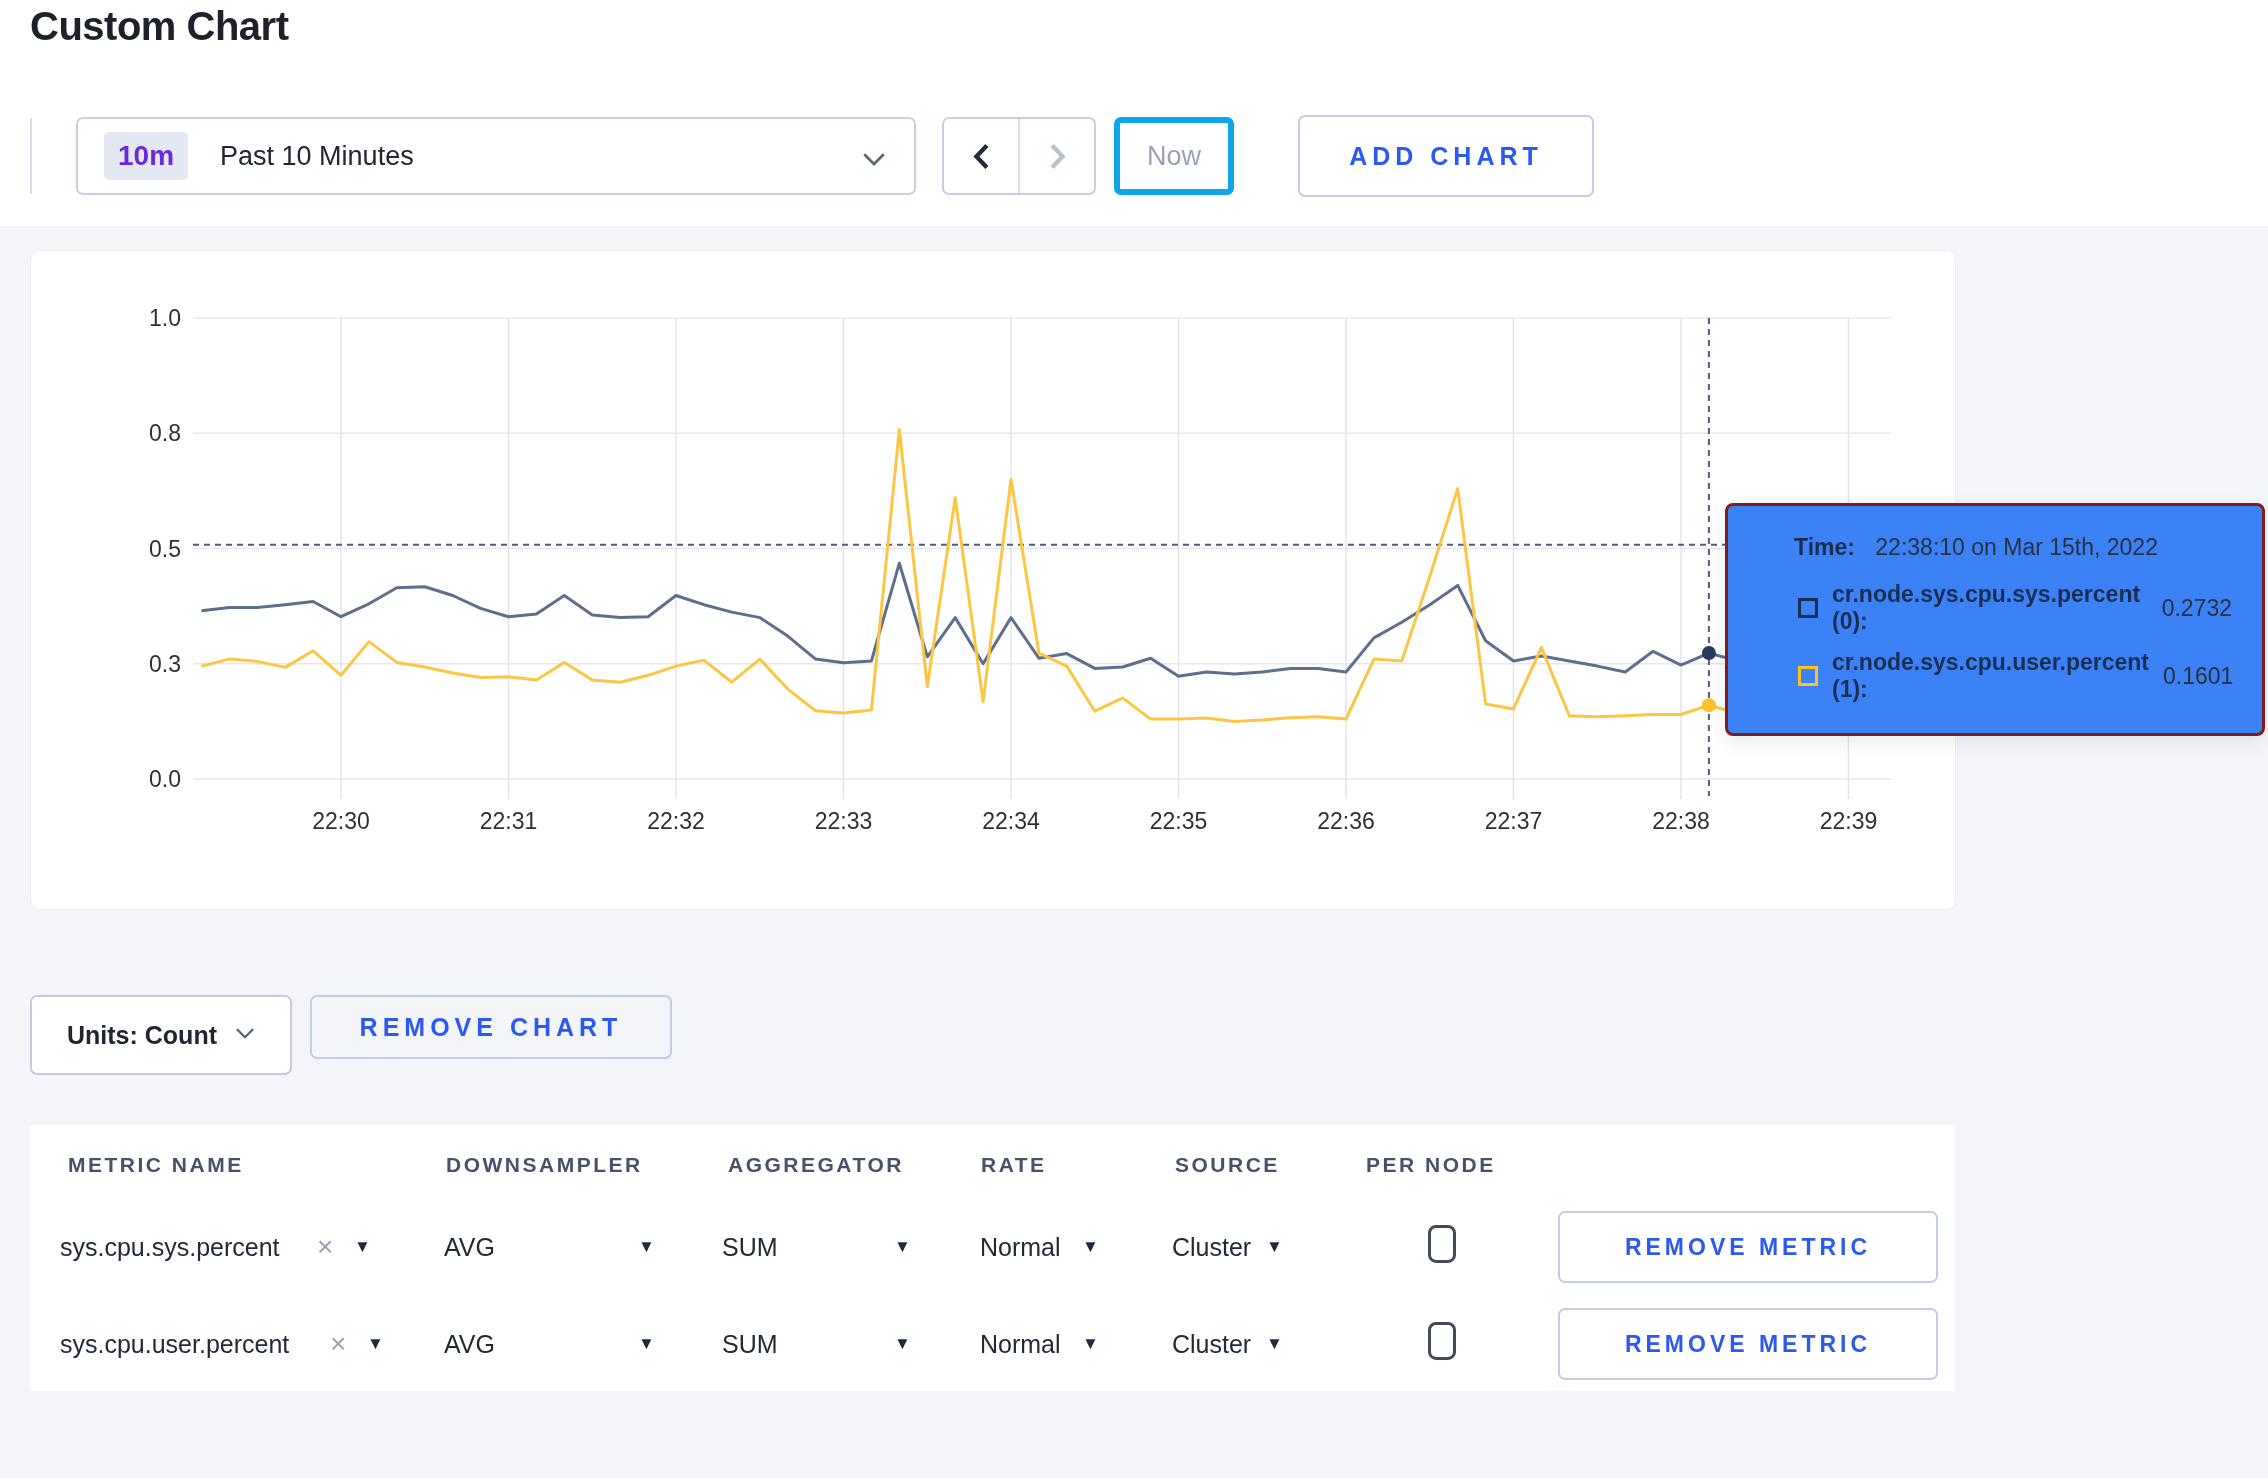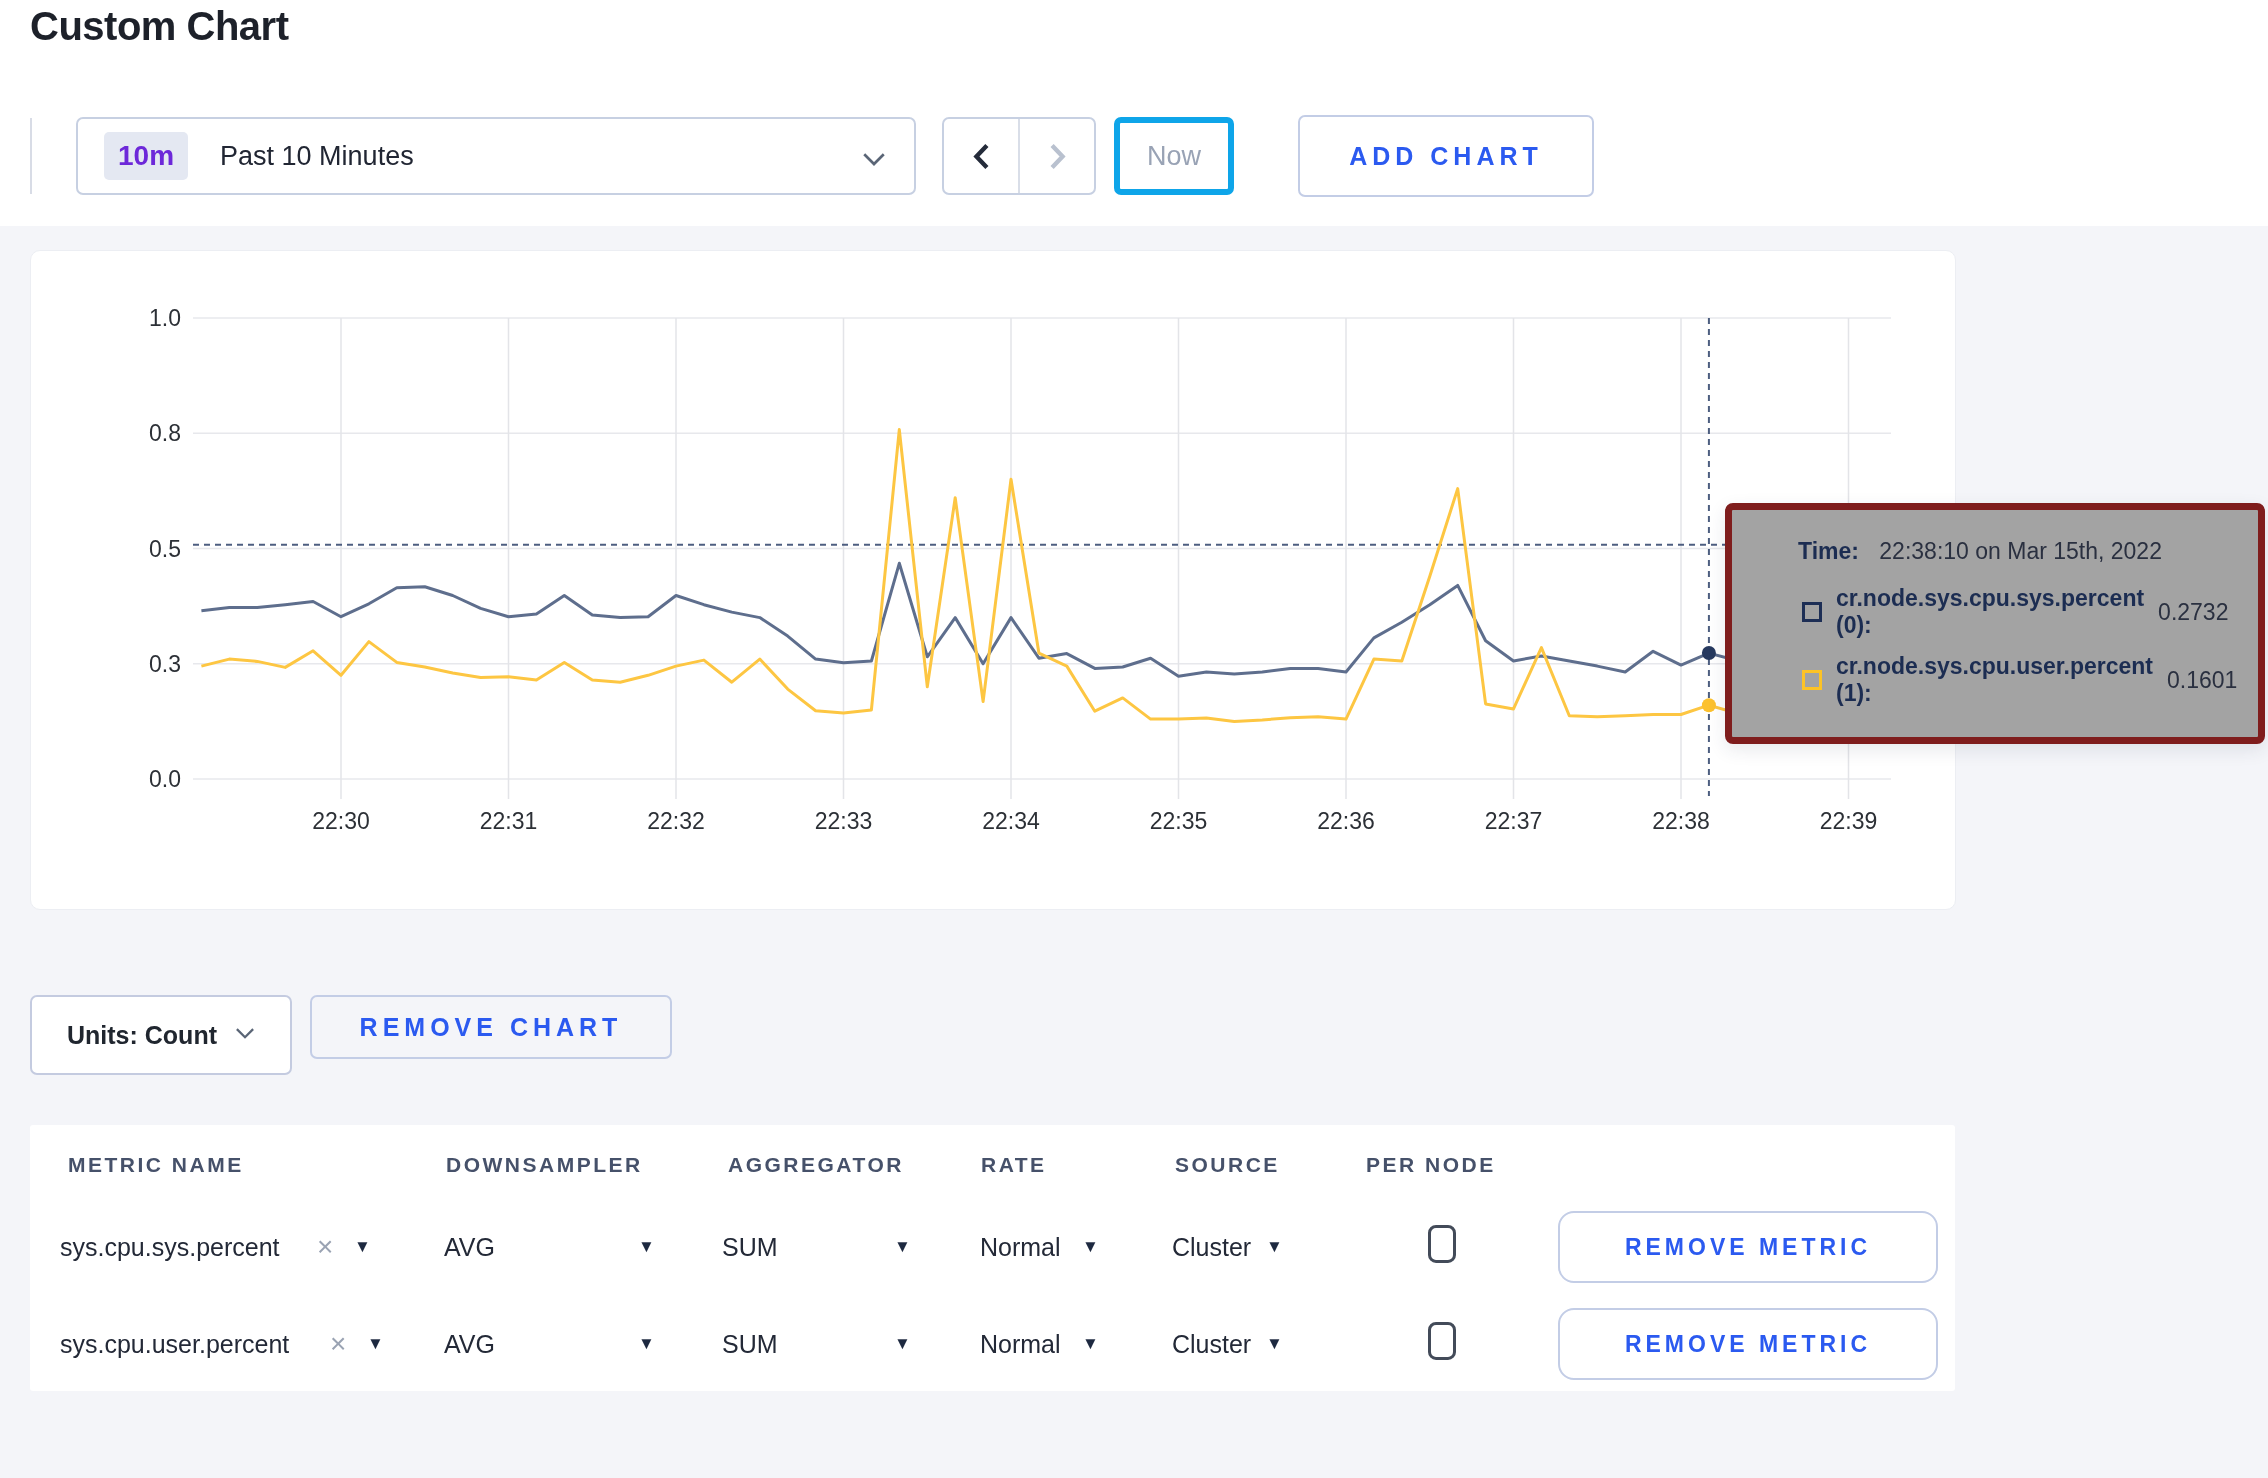--- a/index.html
+++ b/index.html
@@ -26,21 +26,21 @@
     font-size:27px; color:#99a3b5; display:flex; align-items:center; justify-content:center; }
   .btn-blue { background:#fff; border:2px solid #c3cde6; border-radius:7px; color:#2b5af0; font-weight:600;
     display:flex; align-items:center; justify-content:center; cursor:pointer; }
   .add-chart { position:absolute; left:1298px; top:115px; width:296px; height:82px; font-size:25px; letter-spacing:5px; }
 
   
   .chart-card { position:absolute; left:30px; top:250px; width:1926px; height:660px; background:#ffffff;
     border:1px solid #eceef3; border-radius:10px; }
   .chart-card svg { position:absolute; left:0; top:0; overflow:visible; }
 
-  .tooltip { position:absolute; left:1694px; top:252px; width:540px; background:#a3a3a3; border:7px solid #7f1d1d; border-radius:8px;
+  .tooltip { position:absolute; left:1694px; top:252px; width:540px; background:#3b82f6; border:3px solid #7f1d1d; border-radius:8px;
     box-shadow:0 6px 18px rgba(40,50,80,0.10); padding:28px 30px 30px 30px; z-index:5; }
   .tt-time { margin-left:36px; margin-bottom:20px; font-size:23px; }
   .tt-time .lbl { font-weight:700; color:#1c2d52; }
   .tt-time .val { color:#2a3040; margin-left:14px; }
   .tt-row { display:flex; align-items:center; margin-top:14px; font-size:23px;margin-left:40px; }
   .tt-sq { width:20px; height:20px; border:3px solid; margin-right:14px; flex:0 0 auto; }
   .tt-row .lbl { font-weight:700; color:#1c2d52; }
   .tt-row .val { color:#2a3040; margin-left:14px; }
 
   
@@ -51,21 +51,21 @@
   .remove-chart { position:absolute; left:310px; top:995px; width:362px; height:64px; font-size:25px; letter-spacing:5px; background:transparent; }
 
   
   .table-card { position:absolute; left:30px; top:1125px; width:1925px; height:266px; background:#ffffff; border-radius:3px; }
   .th { position:absolute; top:28px; font-size:21px; font-weight:700; letter-spacing:2.5px; color:#46516a; }
   .trow { position:absolute; left:0; width:1925px; height:86px; }
   .cell { position:absolute; font-size:25px; color:#232937; top:50%; transform:translateY(-50%); white-space:nowrap; }
   .caret { font-size:17px; color:#1d2940; }
   .xmark { font-size:28px; color:#9aa3b3; cursor:pointer; }
   .checkbox { position:absolute; width:28px; height:38px; top:50%; transform:translateY(-58%); border:3px solid #434b59; border-radius:8px; background:#fff; cursor:pointer; }
-  .remove-metric { position:absolute; left:1528px; top:50%; transform:translateY(-50%); width:380px; height:72px; font-size:23px; letter-spacing:4px;border-radius:16px; }
+  .remove-metric { position:absolute; left:1528px; top:50%; transform:translateY(-50%); width:380px; height:72px; font-size:23px; letter-spacing:4px; }
   .add-metric { position:absolute; left:50px; top:1385px; width:306px; height:84px; font-size:24px; letter-spacing:4px; background:#f9fafd; }
 </style>
 </head>
 <body>
 
 <div class="stage">
   <div class="content-bg"></div>
 
   <h1 class="page-title">Custom Chart</h1>
 

